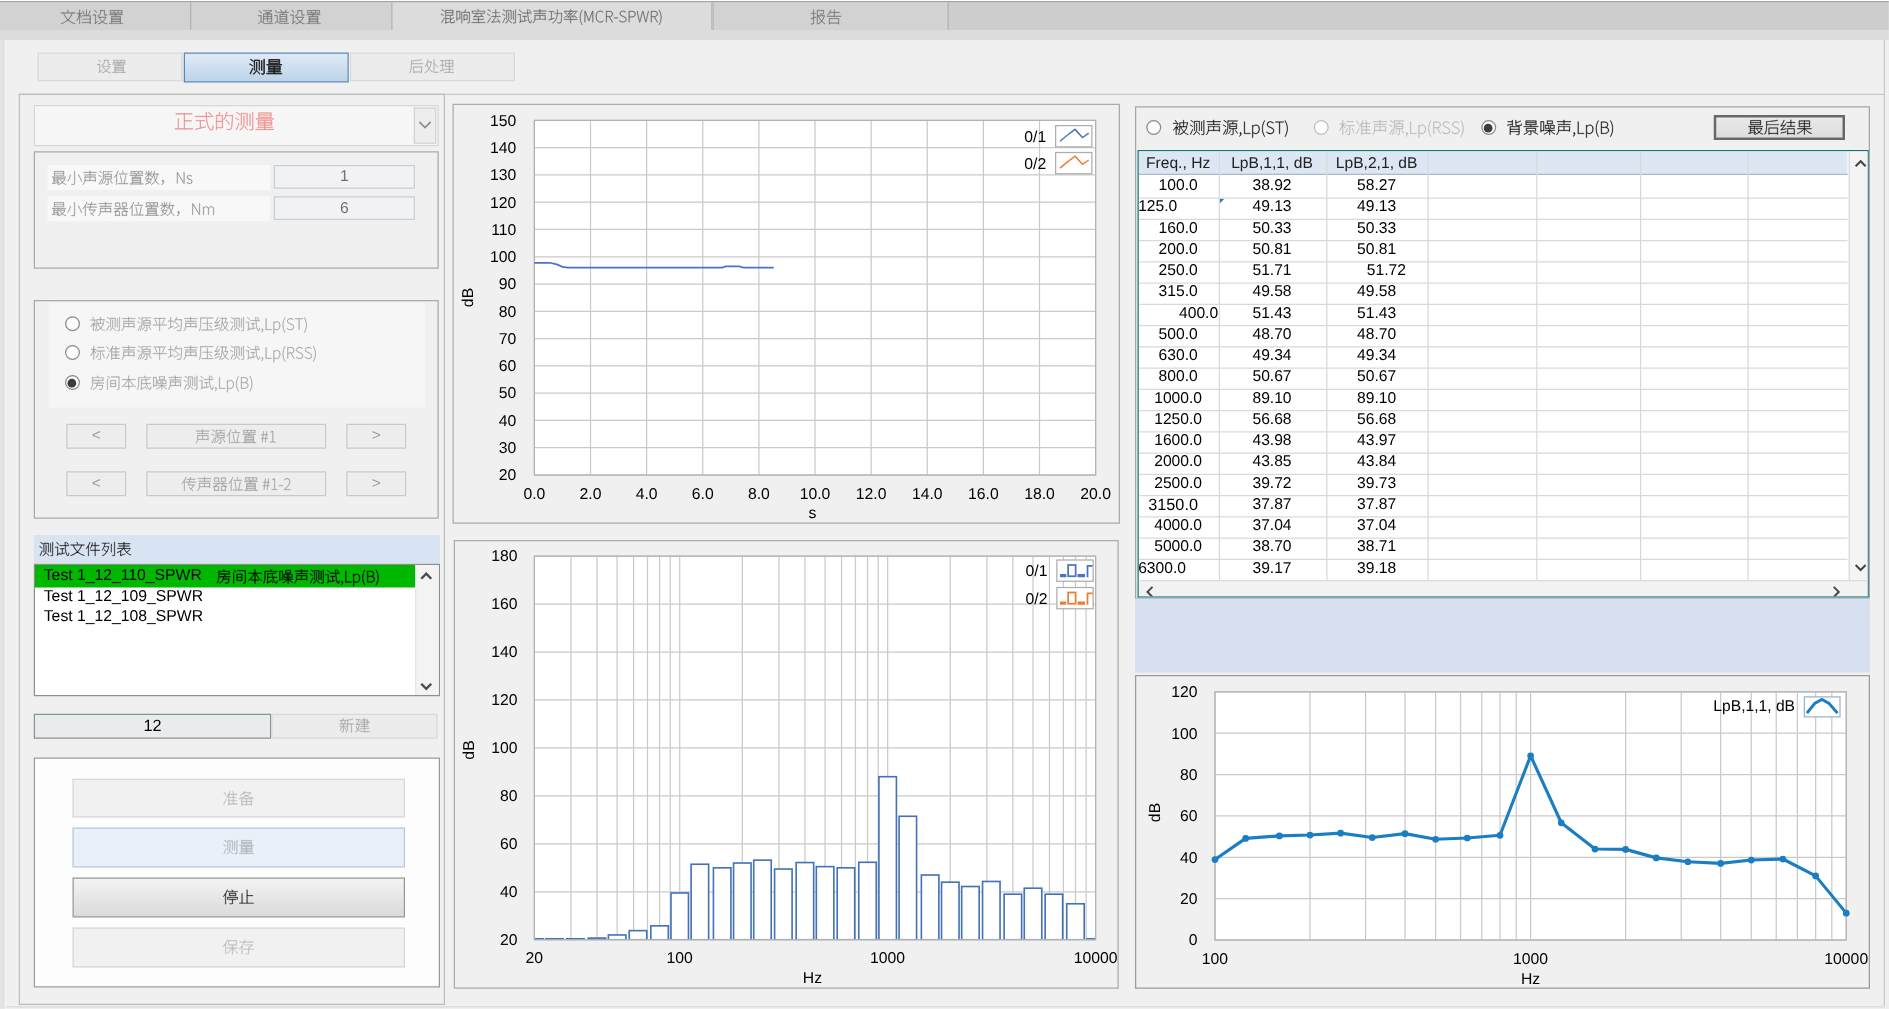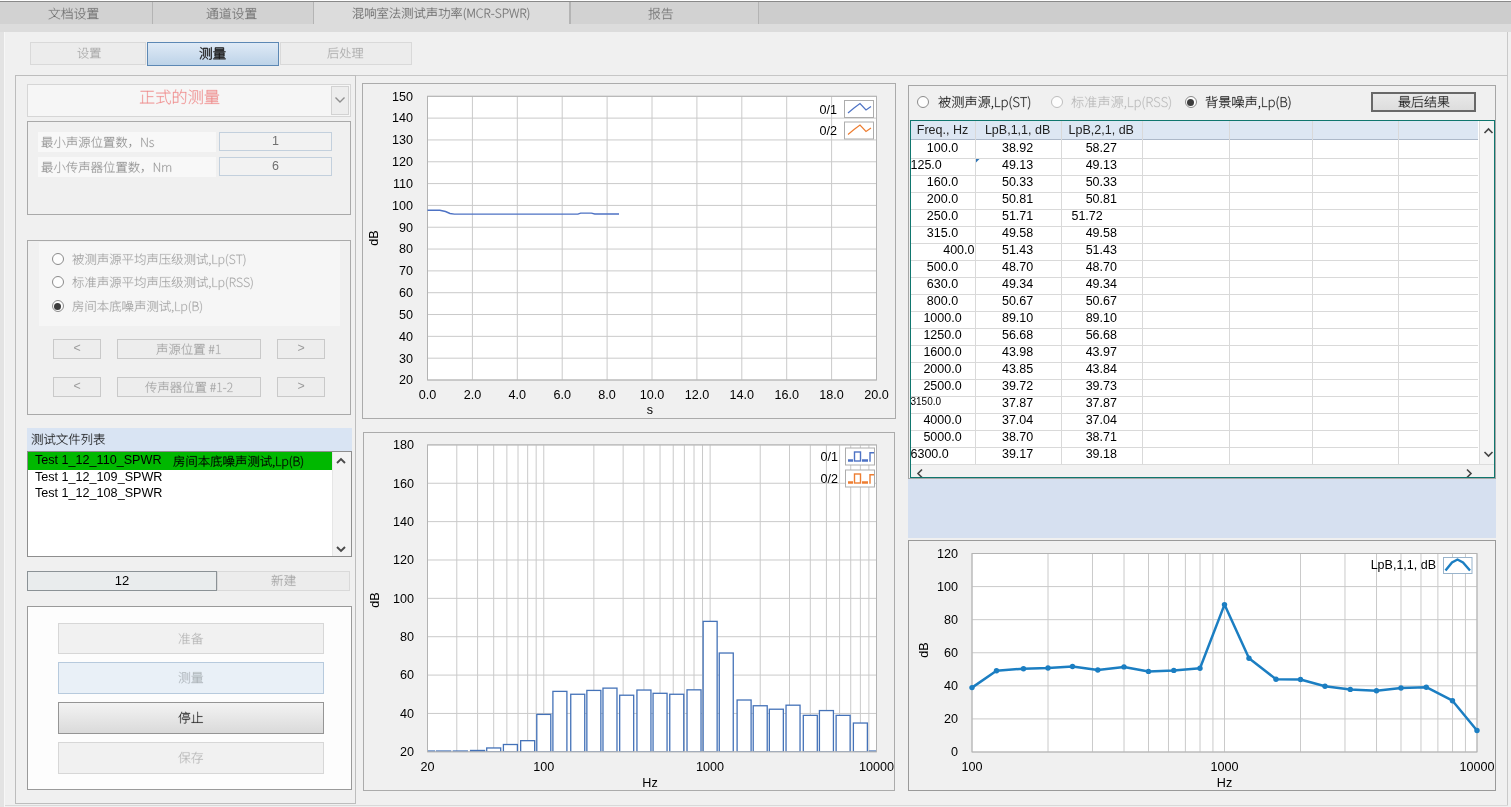--- a/index.html
+++ b/index.html
@@ -644,21 +644,21 @@
     <div class="lt" style="left:0px;top:55.2px;width:64px;text-align:center;font-size:12.5px">160.0</div>
     <div class="lt" style="left:64px;top:55.2px;width:86.2px;text-align:center;font-size:12.5px">50.33</div>
     <div class="lt" style="left:150.2px;top:55.2px;width:81.2px;text-align:center;font-size:12.5px">50.33</div>
     <div style="position:absolute;left:0;top:88.0px;width:567px;height:1px;background:#d9d9d9"></div>
     <div class="lt" style="left:0px;top:72.2px;width:64px;text-align:center;font-size:12.5px">200.0</div>
     <div class="lt" style="left:64px;top:72.2px;width:86.2px;text-align:center;font-size:12.5px">50.81</div>
     <div class="lt" style="left:150.2px;top:72.2px;width:81.2px;text-align:center;font-size:12.5px">50.81</div>
     <div style="position:absolute;left:0;top:105.0px;width:567px;height:1px;background:#d9d9d9"></div>
     <div class="lt" style="left:0px;top:89.2px;width:64px;text-align:center;font-size:12.5px">250.0</div>
     <div class="lt" style="left:64px;top:89.2px;width:86.2px;text-align:center;font-size:12.5px">51.71</div>
-    <div class="lt" style="left:136px;top:89.2px;width:81.2px;text-align:center;font-size:12.5px">51.72</div>
+    <div class="lt" style="left:158px;top:89.2px;width:81.2px;text-align:center;font-size:12.5px">51.72</div>
     <div style="position:absolute;left:0;top:122.0px;width:567px;height:1px;background:#d9d9d9"></div>
     <div class="lt" style="left:0px;top:106.2px;width:64px;text-align:center;font-size:12.5px">315.0</div>
     <div class="lt" style="left:64px;top:106.2px;width:86.2px;text-align:center;font-size:12.5px">49.58</div>
     <div class="lt" style="left:150.2px;top:106.2px;width:81.2px;text-align:center;font-size:12.5px">49.58</div>
     <div style="position:absolute;left:0;top:139.0px;width:567px;height:1px;background:#d9d9d9"></div>
     <div class="lt" style="left:0px;top:123.2px;width:64px;text-align:right;font-size:12.5px">400.0</div>
     <div class="lt" style="left:64px;top:123.2px;width:86.2px;text-align:center;font-size:12.5px">51.43</div>
     <div class="lt" style="left:150.2px;top:123.2px;width:81.2px;text-align:center;font-size:12.5px">51.43</div>
     <div style="position:absolute;left:0;top:156.0px;width:567px;height:1px;background:#d9d9d9"></div>
     <div class="lt" style="left:0px;top:140.2px;width:64px;text-align:center;font-size:12.5px">500.0</div>
@@ -686,21 +686,21 @@
     <div class="lt" style="left:150.2px;top:225.2px;width:81.2px;text-align:center;font-size:12.5px">43.97</div>
     <div style="position:absolute;left:0;top:258.0px;width:567px;height:1px;background:#d9d9d9"></div>
     <div class="lt" style="left:0px;top:242.2px;width:64px;text-align:center;font-size:12.5px">2000.0</div>
     <div class="lt" style="left:64px;top:242.2px;width:86.2px;text-align:center;font-size:12.5px">43.85</div>
     <div class="lt" style="left:150.2px;top:242.2px;width:81.2px;text-align:center;font-size:12.5px">43.84</div>
     <div style="position:absolute;left:0;top:275.0px;width:567px;height:1px;background:#d9d9d9"></div>
     <div class="lt" style="left:0px;top:259.2px;width:64px;text-align:center;font-size:12.5px">2500.0</div>
     <div class="lt" style="left:64px;top:259.2px;width:86.2px;text-align:center;font-size:12.5px">39.72</div>
     <div class="lt" style="left:150.2px;top:259.2px;width:81.2px;text-align:center;font-size:12.5px">39.73</div>
     <div style="position:absolute;left:0;top:292.0px;width:567px;height:1px;background:#d9d9d9"></div>
-    <div class="lt" style="left:0px;top:276.2px;width:56px;text-align:left;font-size:10px">3150.0</div>
+    <div class="lt" style="left:0px;top:276.2px;width:56px;text-align:center;font-size:13px">3150.0</div>
     <div class="lt" style="left:64px;top:276.2px;width:86.2px;text-align:center;font-size:12.5px">37.87</div>
     <div class="lt" style="left:150.2px;top:276.2px;width:81.2px;text-align:center;font-size:12.5px">37.87</div>
     <div style="position:absolute;left:0;top:309.0px;width:567px;height:1px;background:#d9d9d9"></div>
     <div class="lt" style="left:0px;top:293.2px;width:64px;text-align:center;font-size:12.5px">4000.0</div>
     <div class="lt" style="left:64px;top:293.2px;width:86.2px;text-align:center;font-size:12.5px">37.04</div>
     <div class="lt" style="left:150.2px;top:293.2px;width:81.2px;text-align:center;font-size:12.5px">37.04</div>
     <div style="position:absolute;left:0;top:326.0px;width:567px;height:1px;background:#d9d9d9"></div>
     <div class="lt" style="left:0px;top:310.2px;width:64px;text-align:center;font-size:12.5px">5000.0</div>
     <div class="lt" style="left:64px;top:310.2px;width:86.2px;text-align:center;font-size:12.5px">38.70</div>
     <div class="lt" style="left:150.2px;top:310.2px;width:81.2px;text-align:center;font-size:12.5px">38.71</div>

